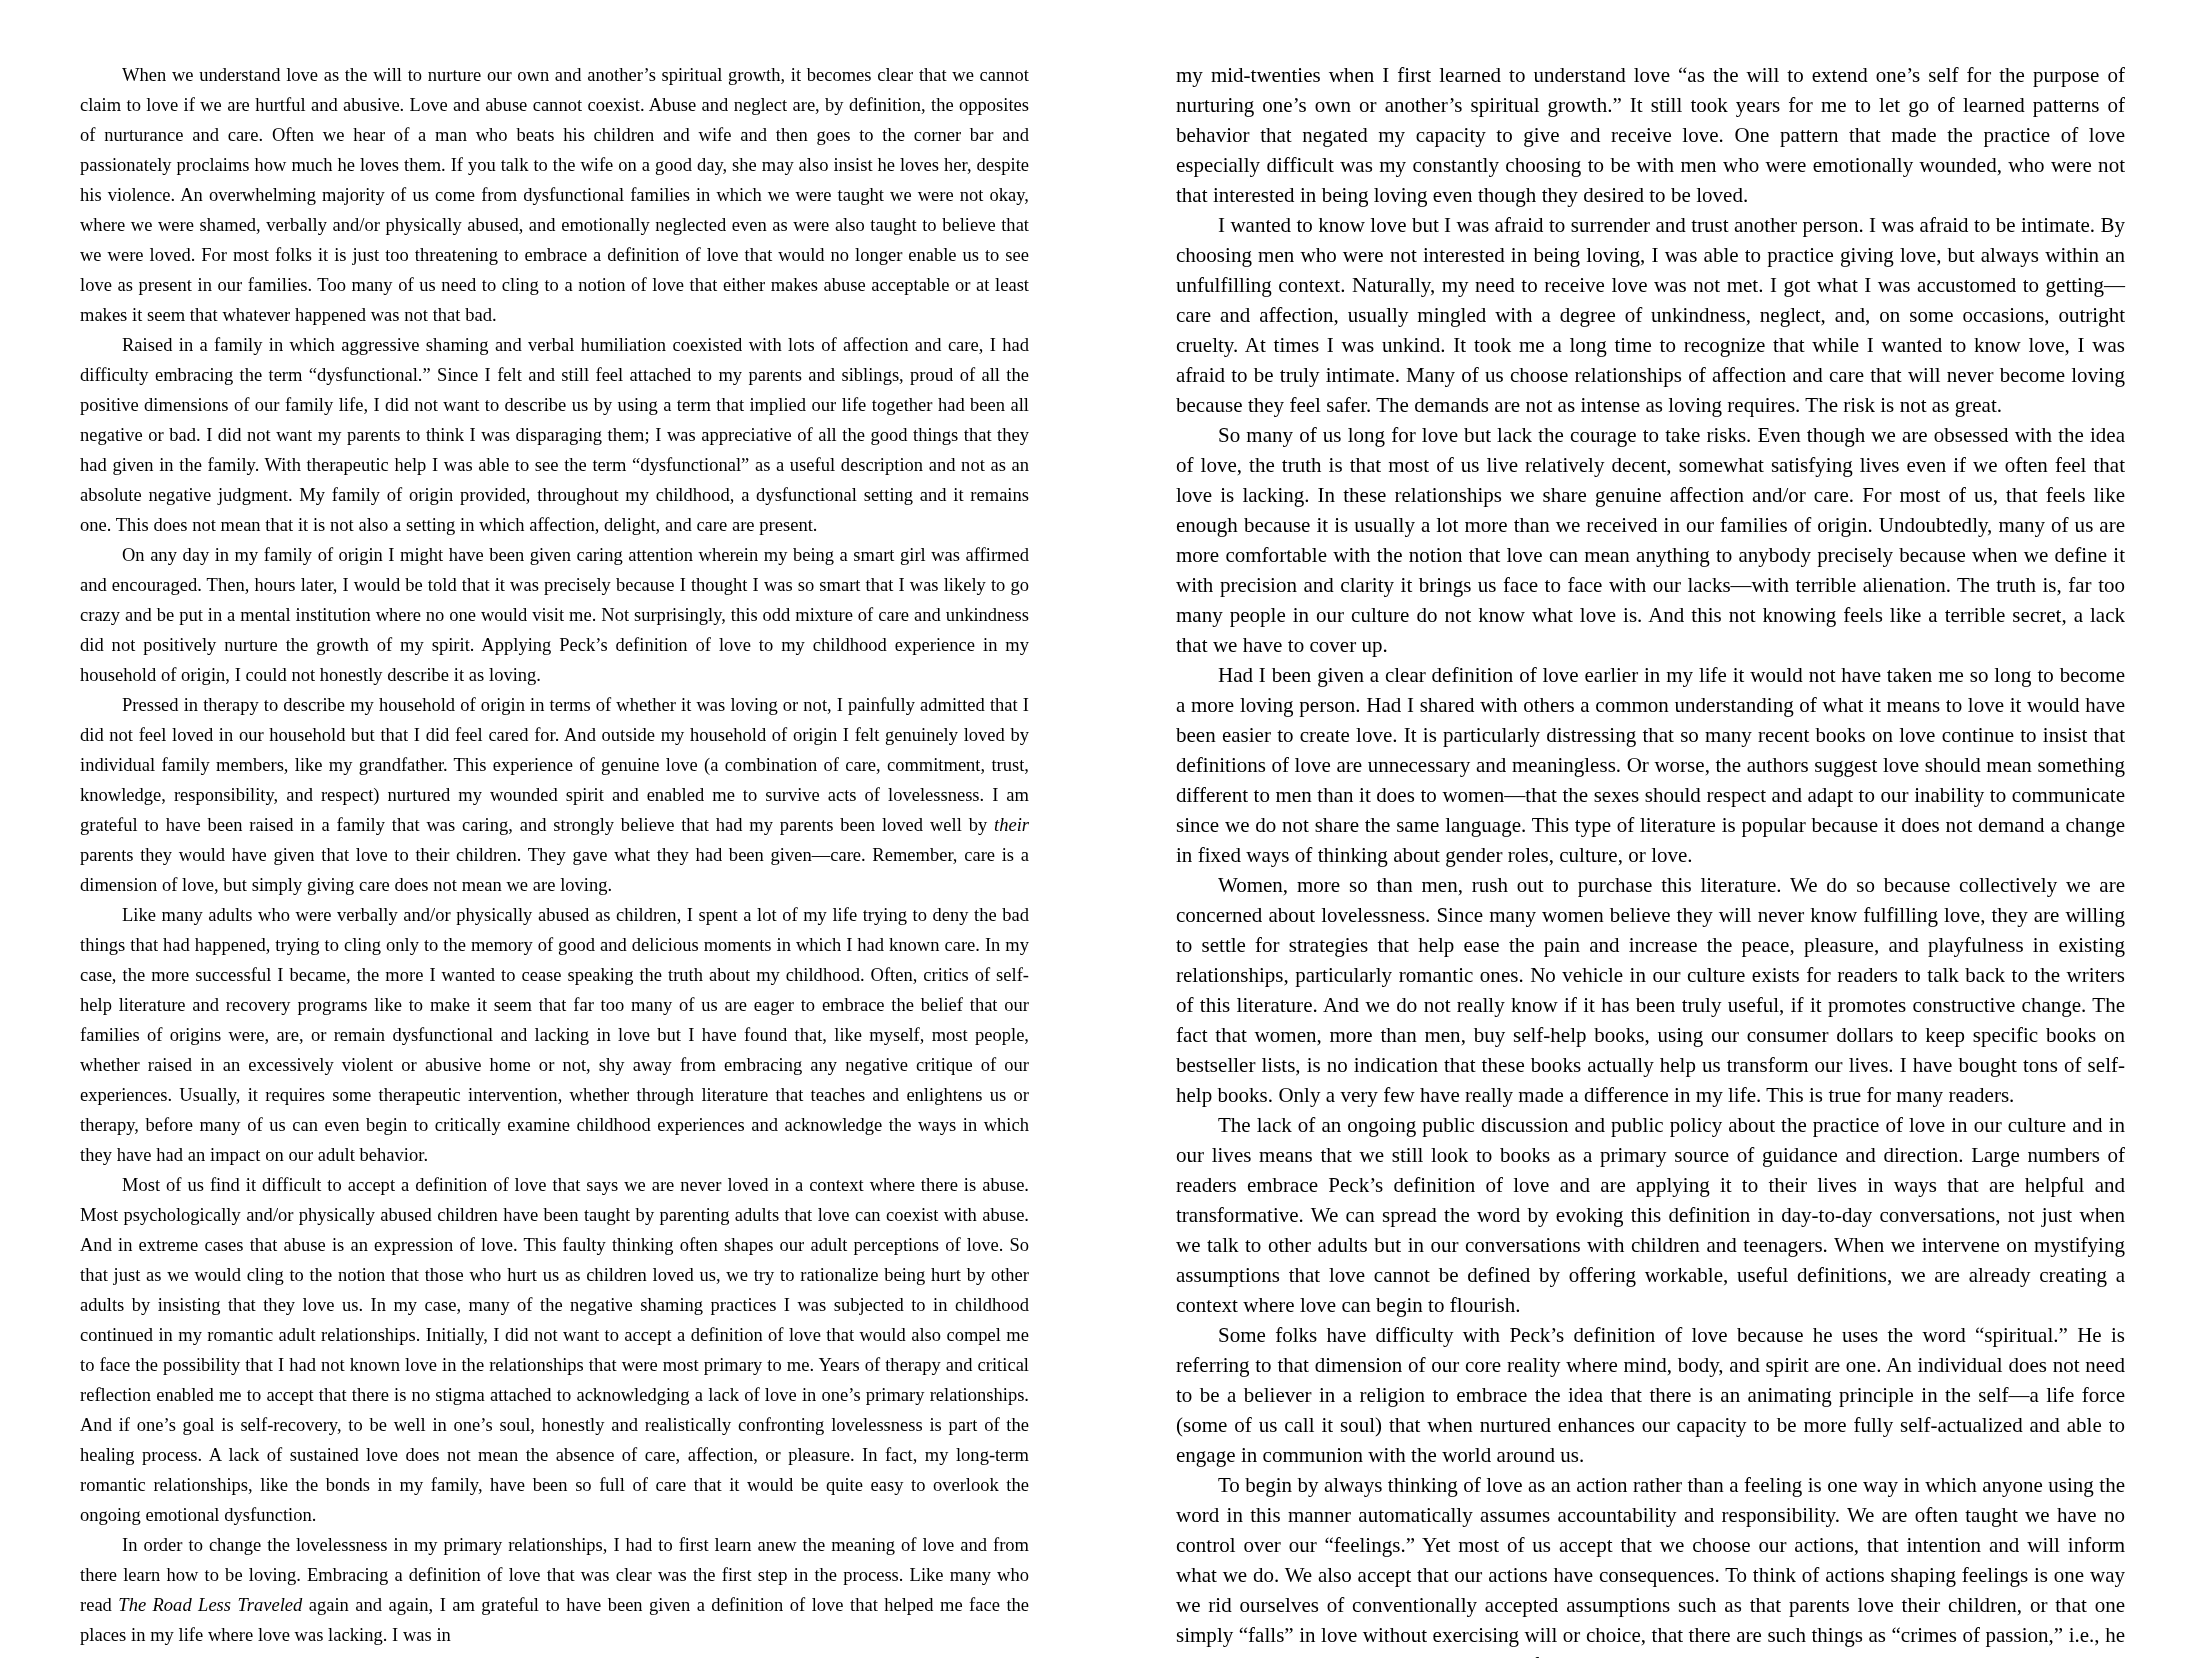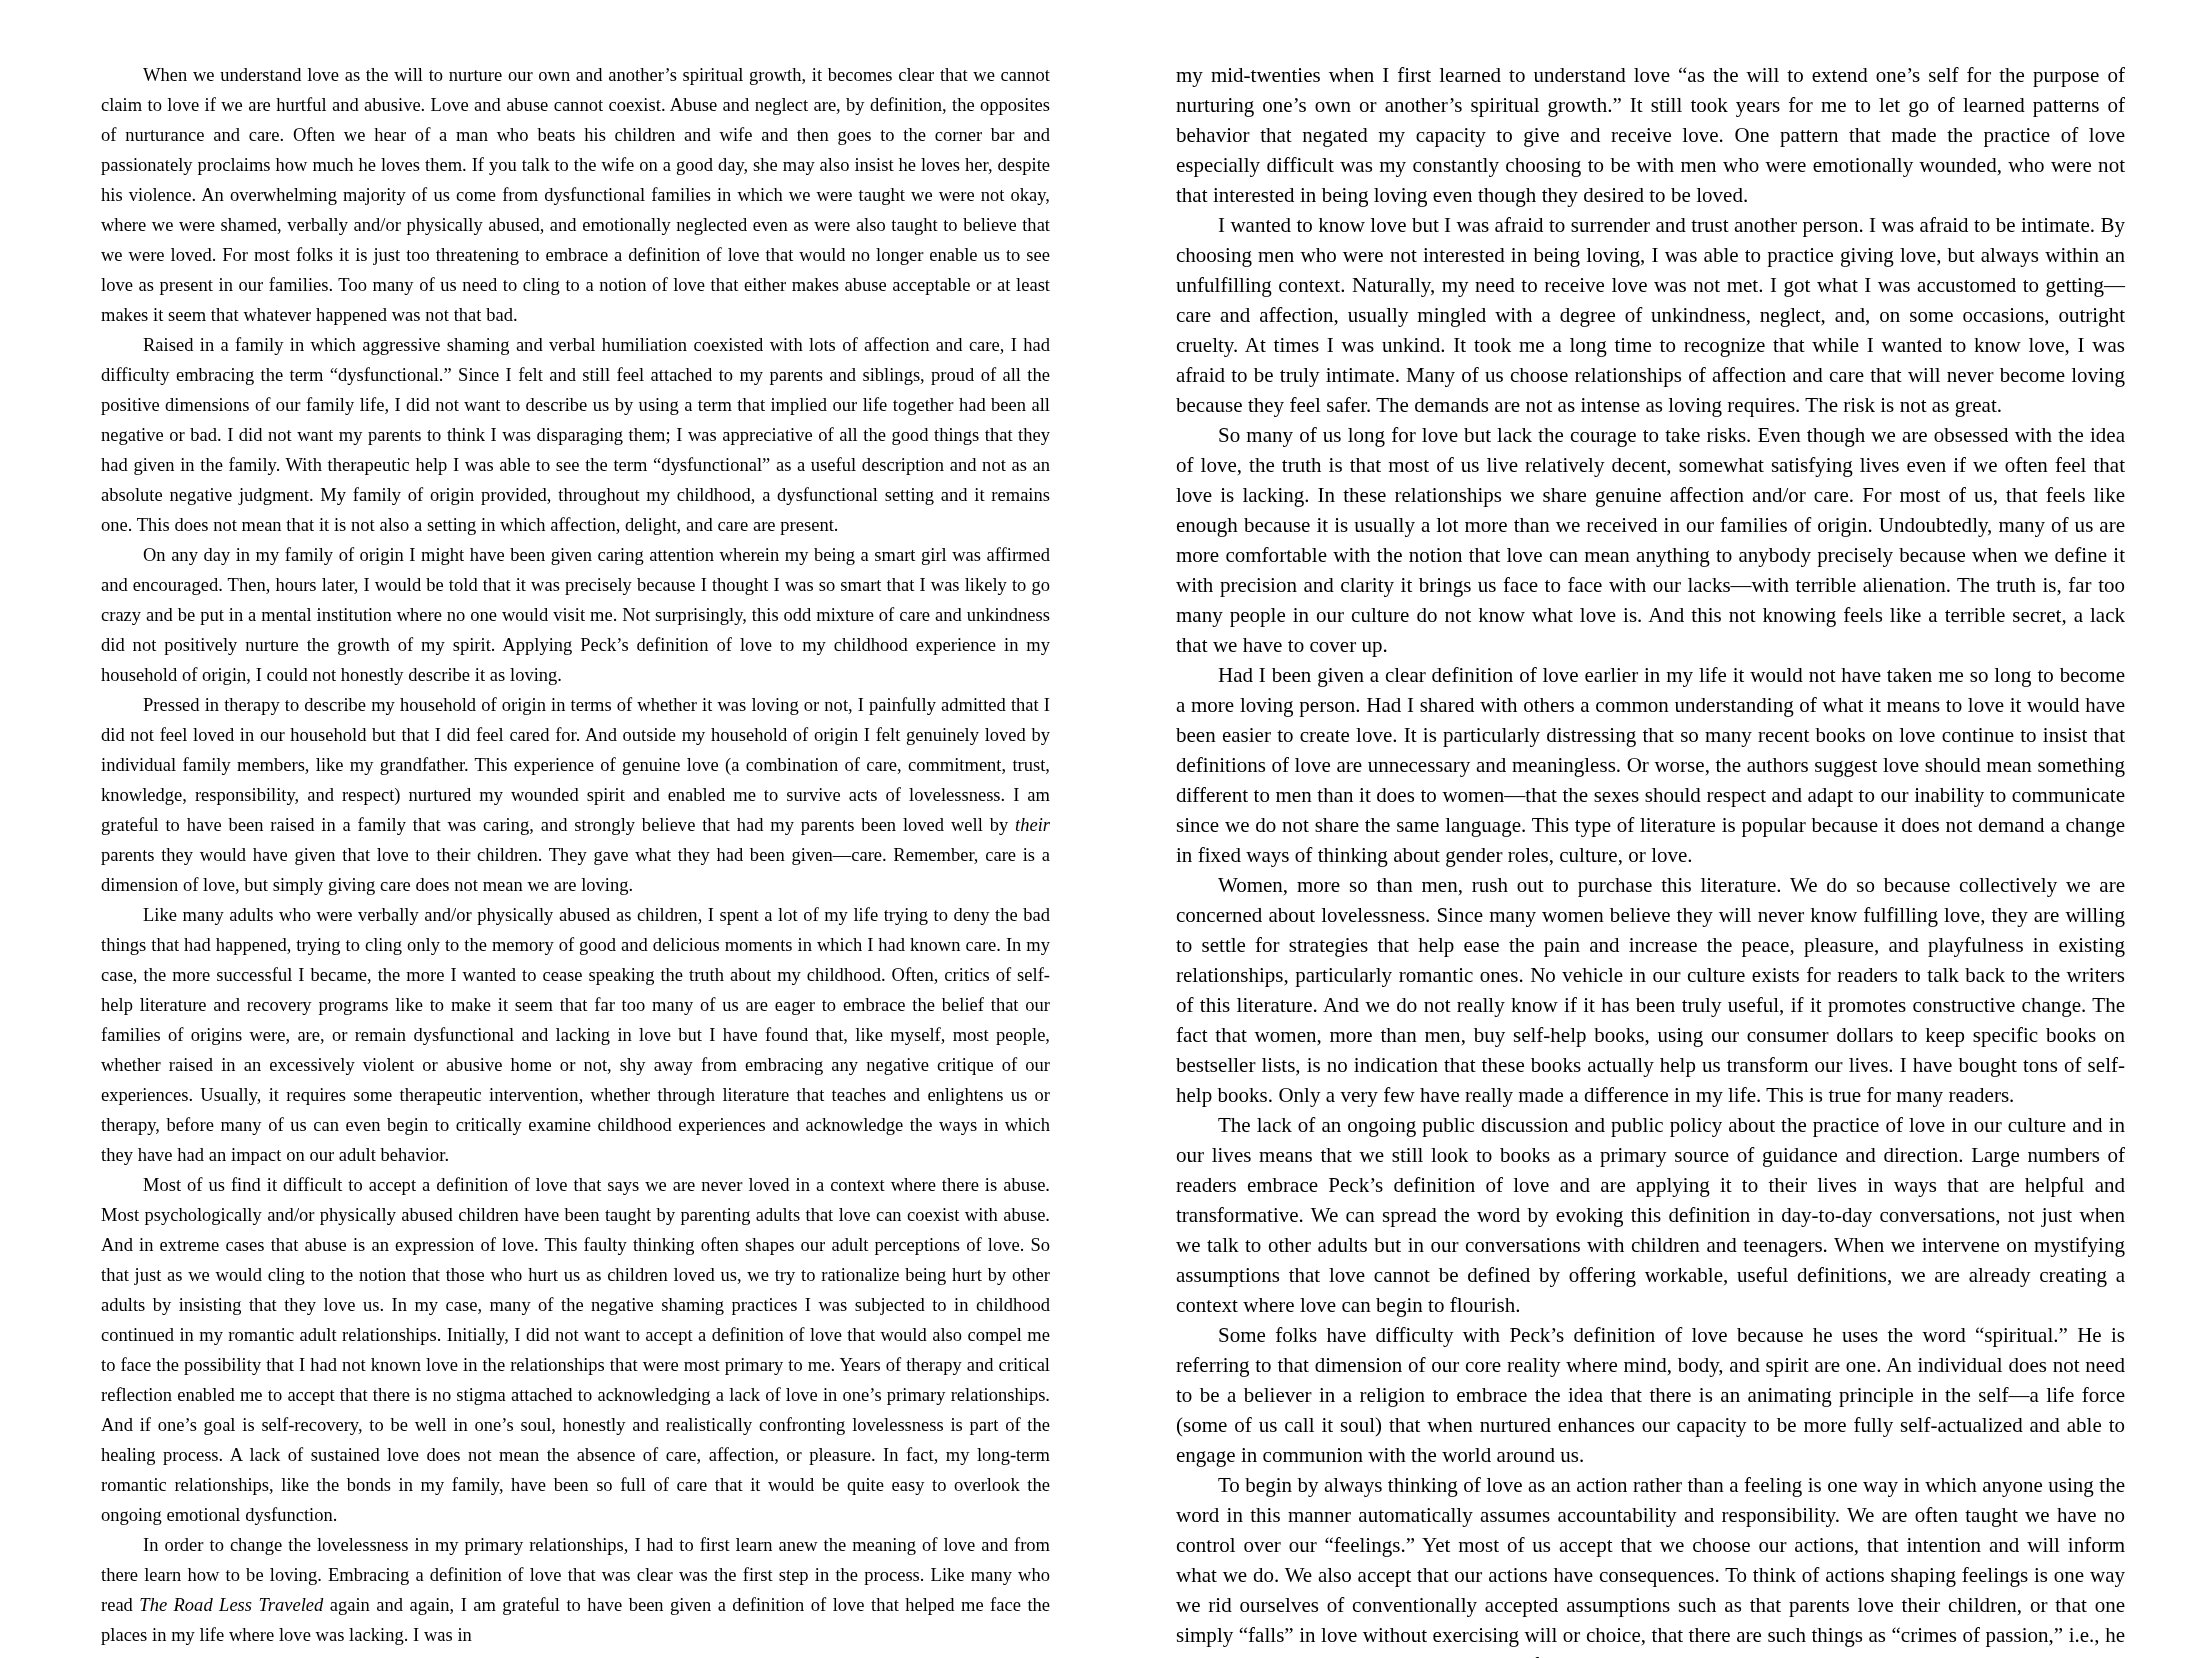--- a/index.html
+++ b/index.html
@@ -14,21 +14,21 @@
     font-family: "Liberation Serif", "DejaVu Serif", serif;
     color: #000000;
     -webkit-font-smoothing: antialiased;
   }
   .page {
     position: relative;
     width: 2205px;
     height: 1658px;
     background: #ffffff;
     box-sizing: border-box;
-    padding: 60px 80px 41px 101px;
+    padding: 60px 80px 41px 80px;
   }
   .columns {
     display: flex;
     flex-direction: row;
     align-items: flex-start;
     justify-content: space-between;
     width: 100%;
     height: 100%;
   }
   .column {

